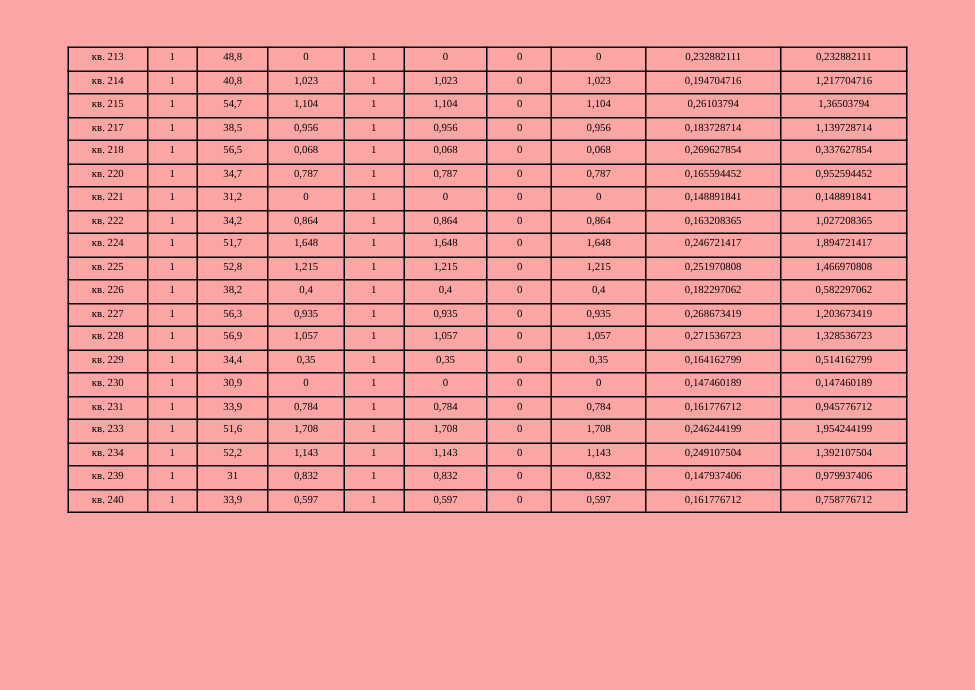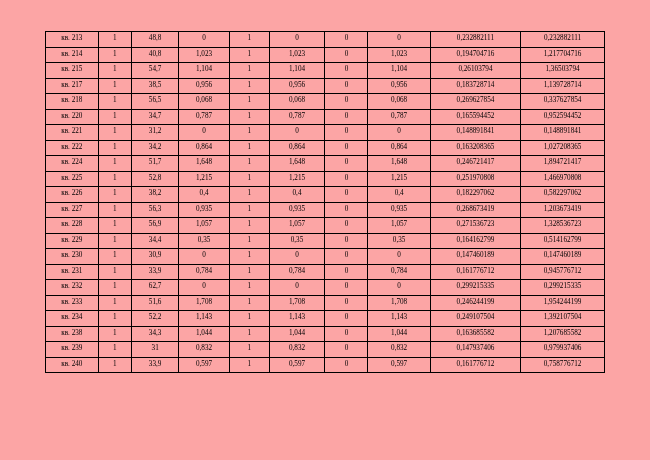--- a/index.html
+++ b/index.html
@@ -262,32 +262,20 @@
             <td>33,9</td>
             <td>0,784</td>
             <td>1</td>
             <td>0,784</td>
             <td>0</td>
             <td>0,784</td>
             <td>0,161776712</td>
             <td>0,945776712</td>
           </tr>
           <tr>
-            <td class="c-name">кв. 232</td>
-            <td>1</td>
-            <td>62,7</td>
-            <td>0</td>
-            <td>1</td>
-            <td>0</td>
-            <td>0</td>
-            <td>0</td>
-            <td>0,299215335</td>
-            <td>0,299215335</td>
-          </tr>
-          <tr>
             <td class="c-name">кв. 233</td>
             <td>1</td>
             <td>51,6</td>
             <td>1,708</td>
             <td>1</td>
             <td>1,708</td>
             <td>0</td>
             <td>1,708</td>
             <td>0,246244199</td>
             <td>1,954244199</td>
@@ -296,32 +284,20 @@
             <td class="c-name">кв. 234</td>
             <td>1</td>
             <td>52,2</td>
             <td>1,143</td>
             <td>1</td>
             <td>1,143</td>
             <td>0</td>
             <td>1,143</td>
             <td>0,249107504</td>
             <td>1,392107504</td>
-          </tr>
-          <tr>
-            <td class="c-name">кв. 238</td>
-            <td>1</td>
-            <td>34,3</td>
-            <td>1,044</td>
-            <td>1</td>
-            <td>1,044</td>
-            <td>0</td>
-            <td>1,044</td>
-            <td>0,163685582</td>
-            <td>1,207685582</td>
           </tr>
           <tr>
             <td class="c-name">кв. 239</td>
             <td>1</td>
             <td>31</td>
             <td>0,832</td>
             <td>1</td>
             <td>0,832</td>
             <td>0</td>
             <td>0,832</td>

